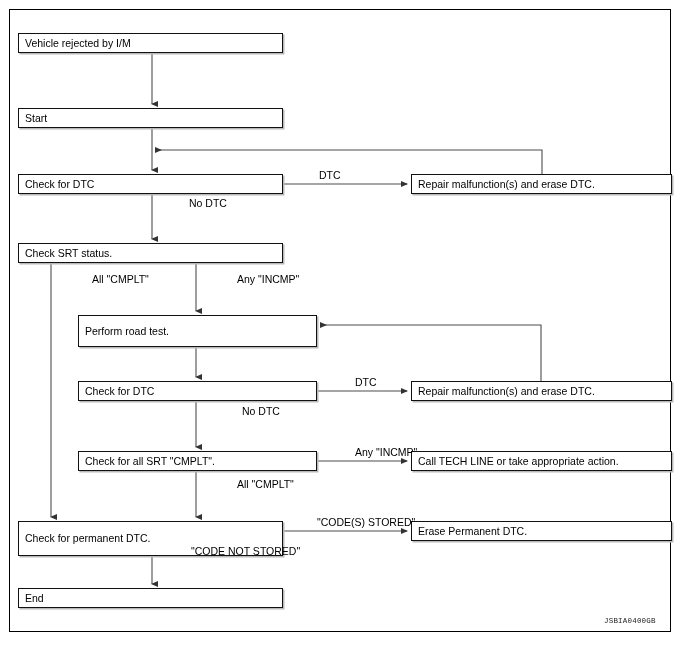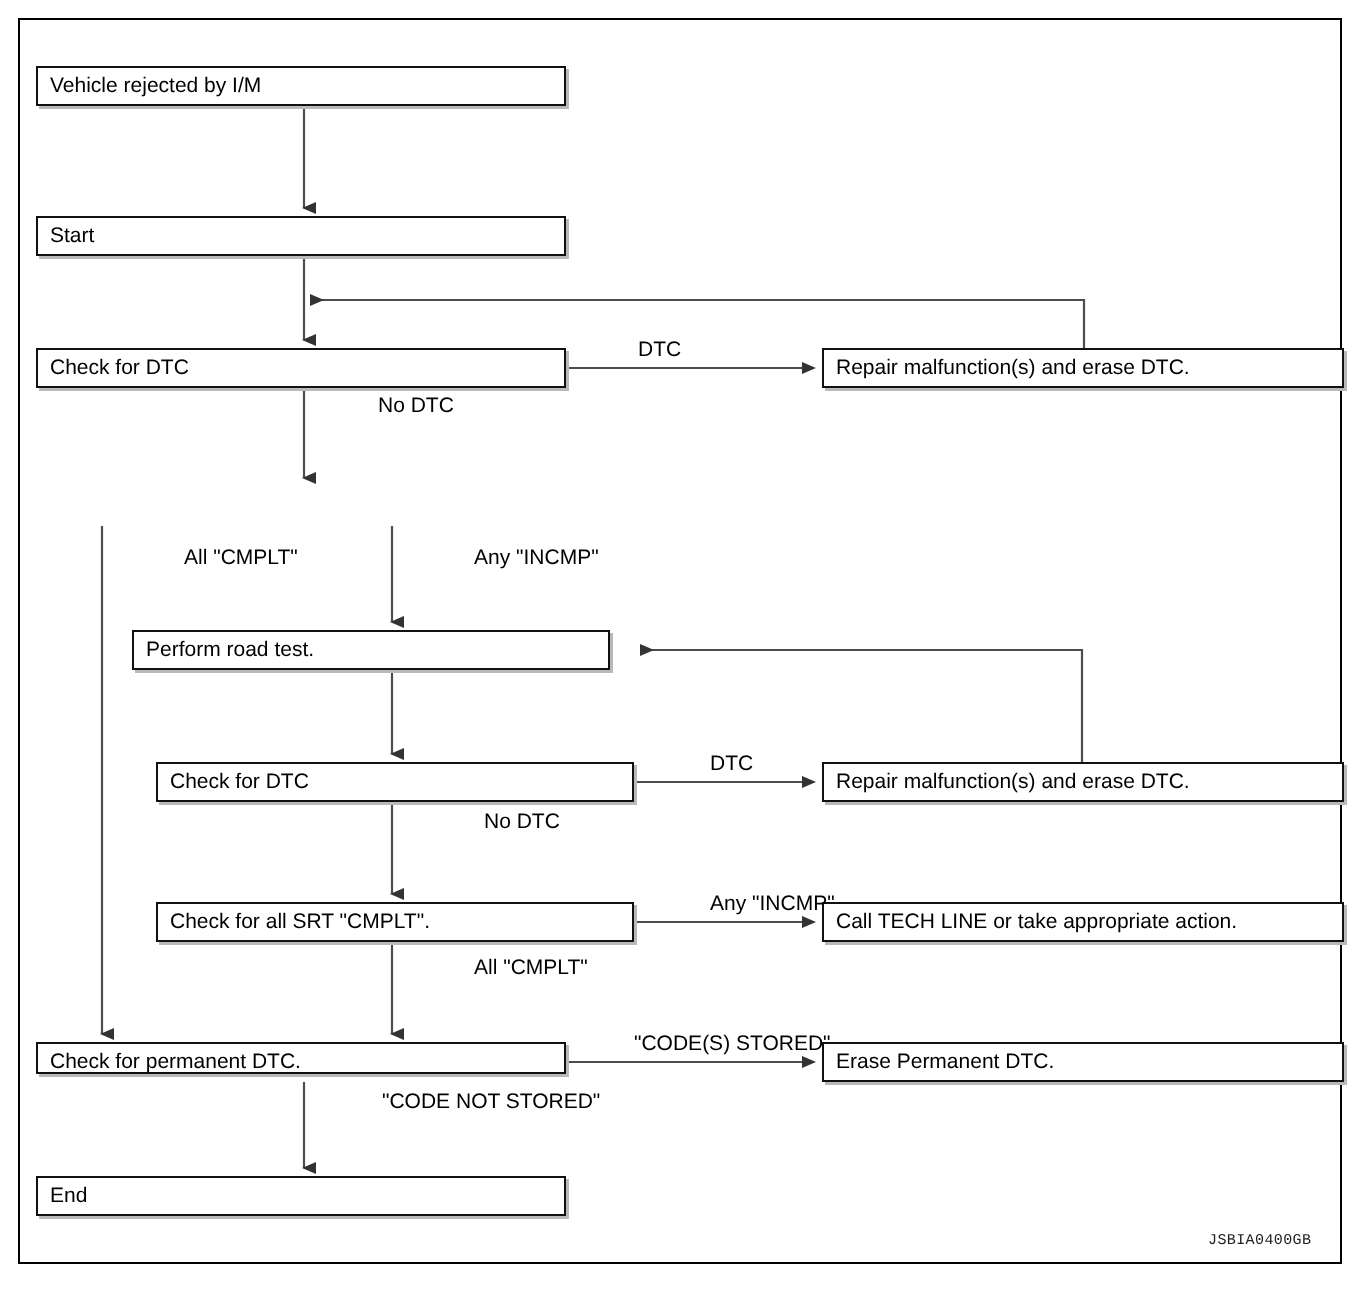--- a/index.html
+++ b/index.html
@@ -124,36 +124,39 @@
   </div>
   <div class="node-box" style="left:18px; top:108px; width:265px; height:20px;text-align:right;">
     <span class="node-label">Start</span>
   </div>
   <div class="node-box" style="left:18px; top:174px; width:265px; height:20px;">
     <span class="node-label">Check for DTC</span>
   </div>
   <div class="node-box" style="left:411px; top:174px; width:261px; height:20px;">
     <span class="node-label">Repair malfunction(s) and erase DTC.</span>
   </div>
-  <div class="node-box" style="left:66px; top:315px; width:239px; height:20px;">
+  <div class="node-box" style="left:18px; top:243px; width:265px; height:20px;">
+    <span class="node-label">Check SRT status.</span>
+  </div>
+  <div class="node-box" style="left:78px; top:315px; width:239px; height:32px;">
     <span class="node-label">Perform road test.</span>
   </div>
   <div class="node-box" style="left:78px; top:381px; width:239px; height:20px;">
     <span class="node-label">Check for DTC</span>
   </div>
   <div class="node-box" style="left:411px; top:381px; width:261px; height:20px;">
     <span class="node-label">Repair malfunction(s) and erase DTC.</span>
   </div>
   <div class="node-box" style="left:78px; top:451px; width:239px; height:20px;">
     <span class="node-label">Check for all SRT "CMPLT".</span>
   </div>
   <div class="node-box" style="left:411px; top:451px; width:261px; height:20px;">
     <span class="node-label">Call TECH LINE or take appropriate action.</span>
   </div>
-  <div class="node-box" style="left:18px; top:521px; width:265px; height:16px;align-items:flex-end;">
+  <div class="node-box" style="left:18px; top:521px; width:265px; height:35px;">
     <span class="node-label">Check for permanent DTC.</span>
   </div>
   <div class="node-box" style="left:411px; top:521px; width:261px; height:20px;align-items:center;">
     <span class="node-label">Erase Permanent DTC.</span>
   </div>
   <div class="node-box" style="left:18px; top:588px; width:265px; height:20px;">
     <span class="node-label">End</span>
   </div>
 
   <div class="edge-label" style="left:285px; top:170px;">DTC</div>

